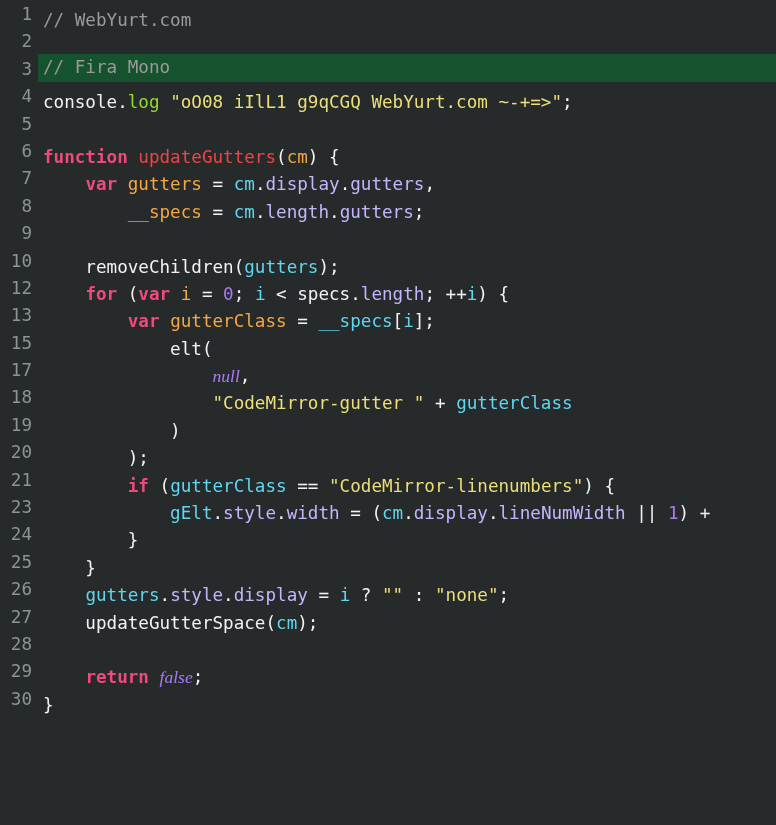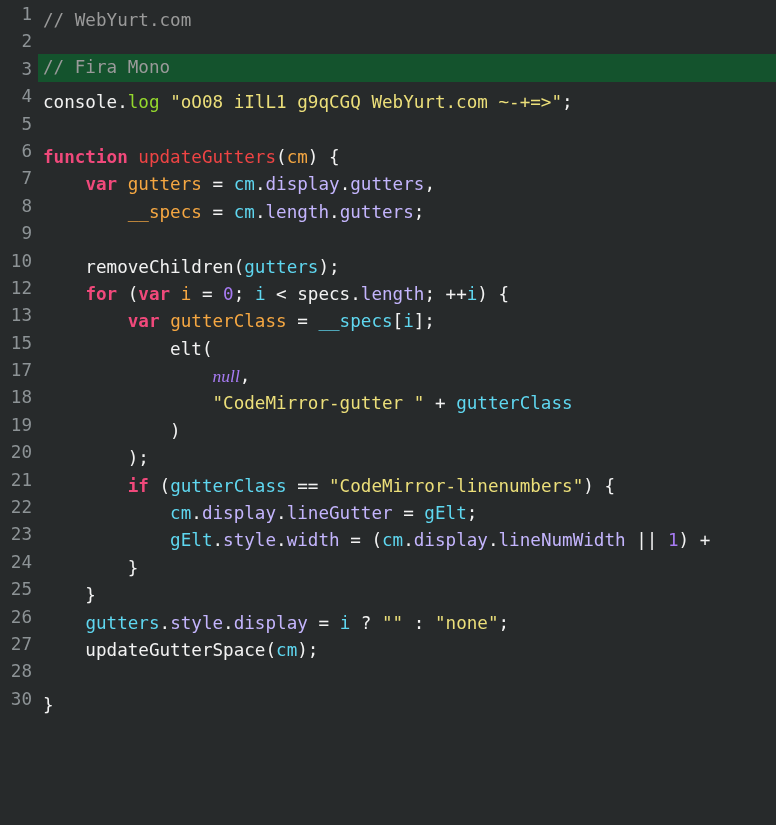--- a/index.html
+++ b/index.html
@@ -100,22 +100,22 @@
       <div class="line"><span class="line-no">9</span><span class="line-body"></span></div>
       <div class="line"><span class="line-no">10</span><span class="line-body"><span class="t-plain">    removeChildren</span><span class="t-punc">(</span><span class="t-ident">gutters</span><span class="t-punc">);</span></span></div>
       <div class="line"><span class="line-no">12</span><span class="line-body"><span class="t-plain">    </span><span class="t-keyword">for</span><span class="t-plain"> </span><span class="t-punc">(</span><span class="t-keyword">var</span><span class="t-plain"> </span><span class="t-var">i</span><span class="t-op"> = </span><span class="t-number">0</span><span class="t-punc">; </span><span class="t-ident">i</span><span class="t-op"> &lt; </span><span class="t-plain">specs</span><span class="t-punc">.</span><span class="t-prop">length</span><span class="t-punc">; </span><span class="t-op">++</span><span class="t-ident">i</span><span class="t-punc">) {</span></span></div>
       <div class="line"><span class="line-no">13</span><span class="line-body"><span class="t-plain">        </span><span class="t-keyword">var</span><span class="t-plain"> </span><span class="t-var">gutterClass</span><span class="t-op"> = </span><span class="t-ident">__specs</span><span class="t-punc">[</span><span class="t-ident">i</span><span class="t-punc">];</span></span></div>
       <div class="line"><span class="line-no">15</span><span class="line-body"><span class="t-plain">            elt</span><span class="t-punc">(</span></span></div>
       <div class="line"><span class="line-no">17</span><span class="line-body"><span class="t-plain">                </span><span class="t-const">null</span><span class="t-punc">,</span></span></div>
       <div class="line"><span class="line-no">18</span><span class="line-body"><span class="t-plain">                </span><span class="t-string">"CodeMirror-gutter "</span><span class="t-op"> + </span><span class="t-ident">gutterClass</span></span></div>
       <div class="line"><span class="line-no">19</span><span class="line-body"><span class="t-punc">            )</span></span></div>
       <div class="line"><span class="line-no">20</span><span class="line-body"><span class="t-punc">        );</span></span></div>
       <div class="line"><span class="line-no">21</span><span class="line-body"><span class="t-plain">        </span><span class="t-keyword">if</span><span class="t-plain"> </span><span class="t-punc">(</span><span class="t-ident">gutterClass</span><span class="t-op"> == </span><span class="t-string">"CodeMirror-linenumbers"</span><span class="t-punc">) {</span></span></div>
-      <div class="line"><span class="line-no">22</span><span class="line-body"><span class="t-plain">            </span><span class="t-obj">cm</span><span class="t-punc">.</span><span class="t-prop">display</span><span class="t-punc">.</span><span class="t-prop">lineGutter</span><span class="t-op"> = </span><span class="t-ident">gElt</span><span class="t-punc">;</span></span></div>
       <div class="line"><span class="line-no">23</span><span class="line-body"><span class="t-plain">            </span><span class="t-obj">gElt</span><span class="t-punc">.</span><span class="t-prop">style</span><span class="t-punc">.</span><span class="t-prop">width</span><span class="t-op"> = </span><span class="t-punc">(</span><span class="t-obj">cm</span><span class="t-punc">.</span><span class="t-prop">display</span><span class="t-punc">.</span><span class="t-prop">lineNumWidth</span><span class="t-op"> || </span><span class="t-number">1</span><span class="t-punc">)</span><span class="t-op"> +</span></span></div>
       <div class="line"><span class="line-no">24</span><span class="line-body"><span class="t-punc">        }</span></span></div>
       <div class="line"><span class="line-no">25</span><span class="line-body"><span class="t-punc">    }</span></span></div>
       <div class="line"><span class="line-no">26</span><span class="line-body"><span class="t-plain">    </span><span class="t-obj">gutters</span><span class="t-punc">.</span><span class="t-prop">style</span><span class="t-punc">.</span><span class="t-prop">display</span><span class="t-op"> = </span><span class="t-ident">i</span><span class="t-op"> ? </span><span class="t-string">""</span><span class="t-op"> : </span><span class="t-string">"none"</span><span class="t-punc">;</span></span></div>
       <div class="line"><span class="line-no">27</span><span class="line-body"><span class="t-plain">    updateGutterSpace</span><span class="t-punc">(</span><span class="t-ident">cm</span><span class="t-punc">);</span></span></div>
       <div class="line"><span class="line-no">28</span><span class="line-body"></span></div>
+      <div class="line"><span class="line-no">29</span><span class="line-body"><span class="t-plain">    </span><span class="t-keyword">return</span><span class="t-plain"> </span><span class="t-const">false</span><span class="t-punc">;</span></span></div>
       <div class="line"><span class="line-no">30</span><span class="line-body"><span class="t-punc">}</span></span></div>
     </div>
 </div>
 
 </body></html>

